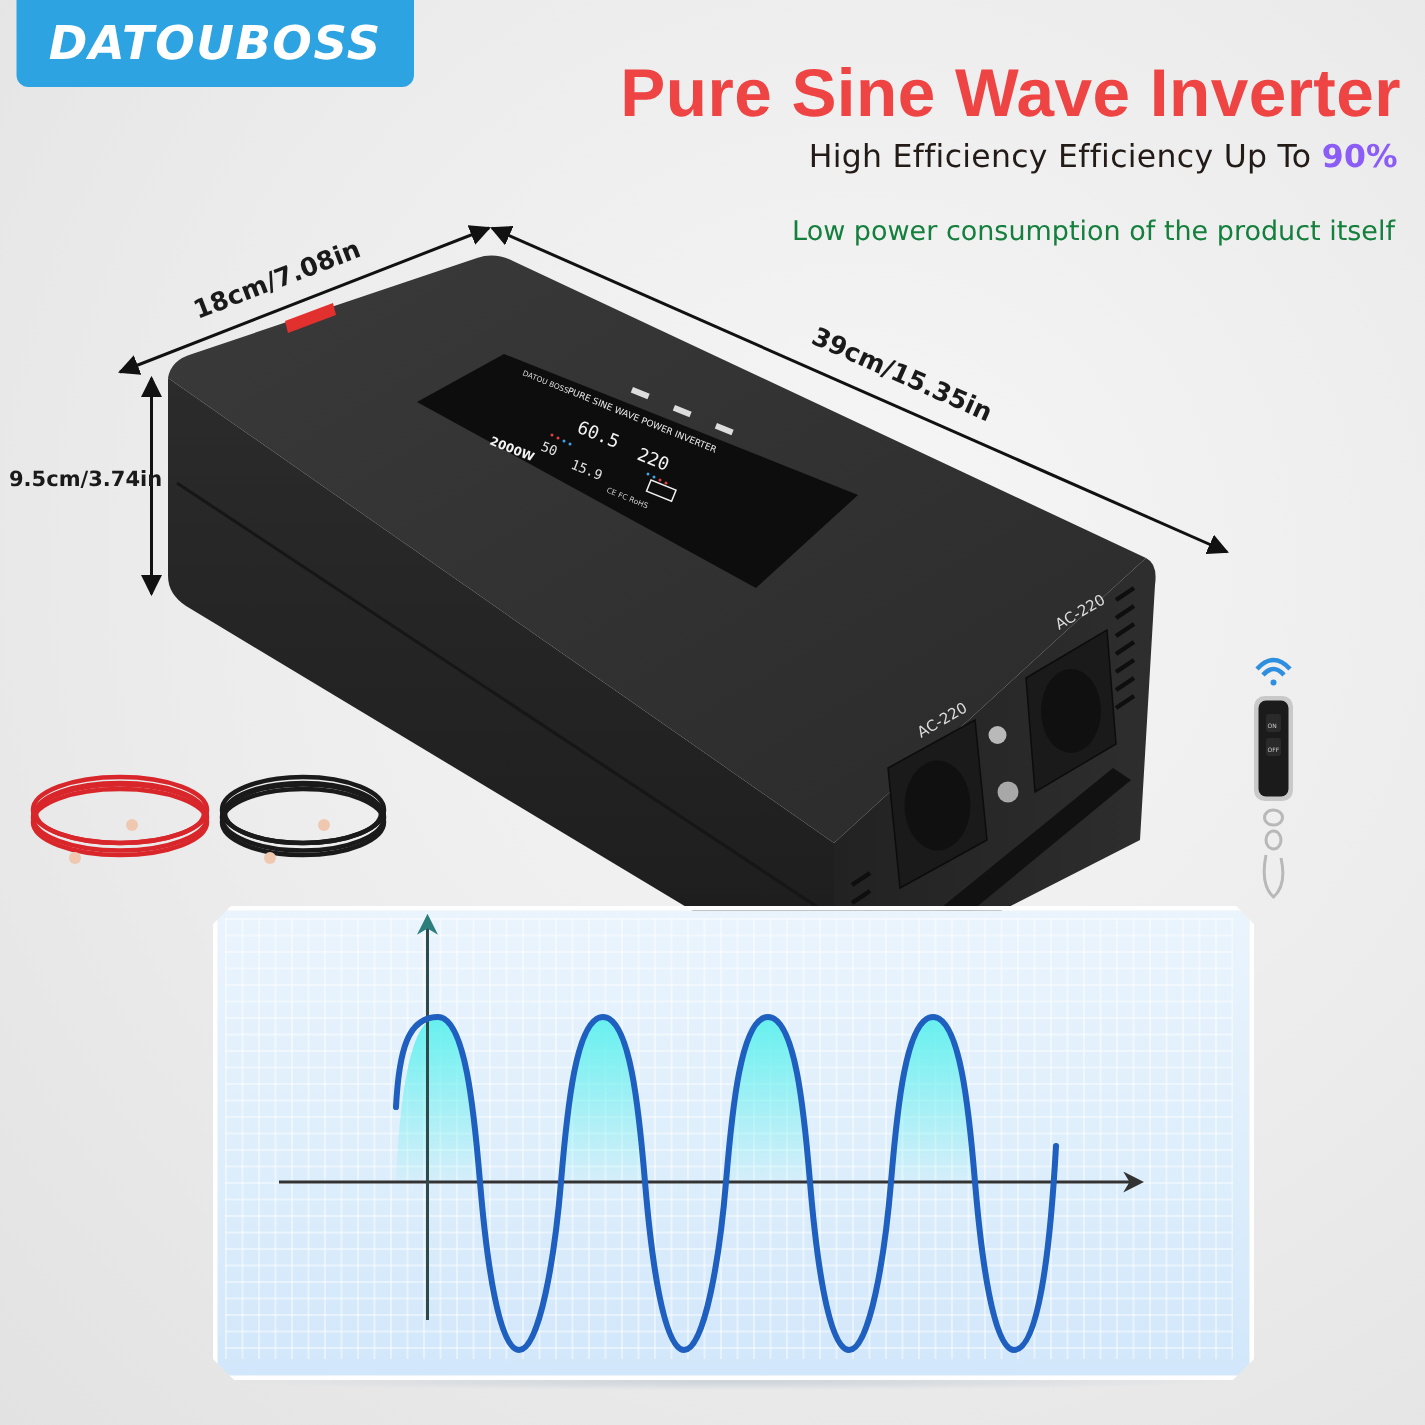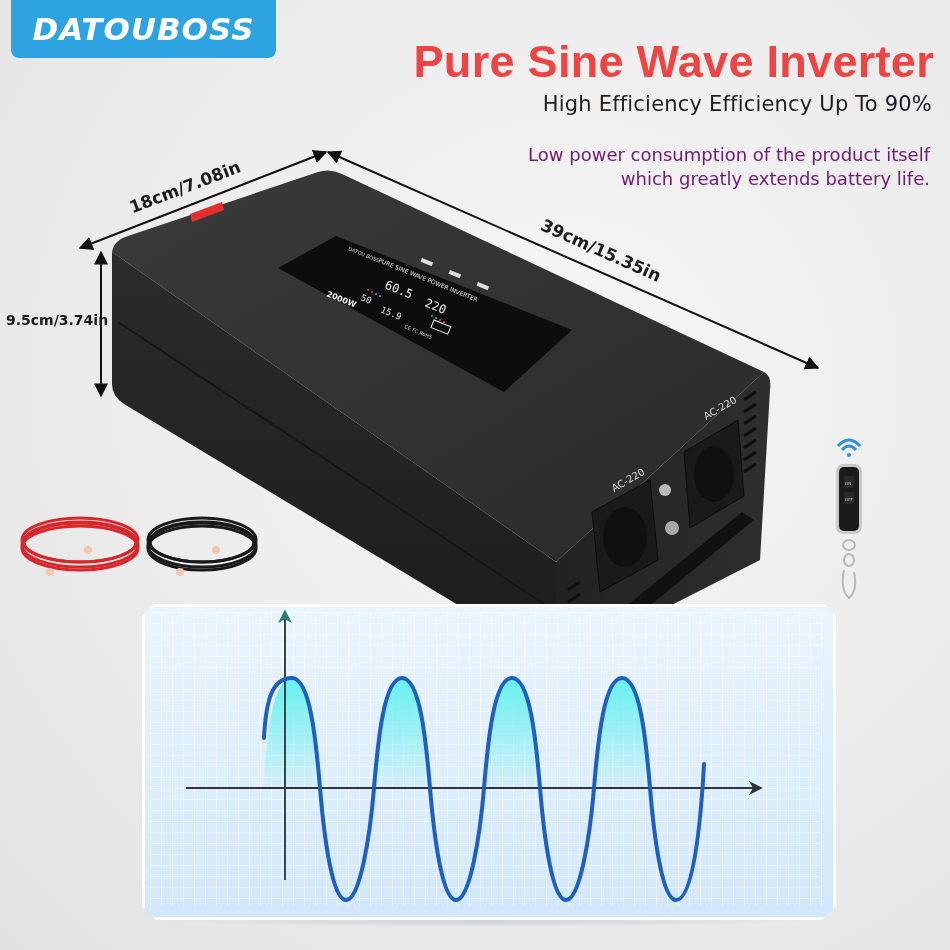--- a/index.html
+++ b/index.html
@@ -21,23 +21,23 @@
 
   
   .title {
     right: 16px; top: 36px; font-size: 45px; font-weight: bold; color: #ef4444;
     font-family: "Liberation Sans", sans-serif; letter-spacing: 0.3px; white-space: nowrap;
   }
   .subtitle {
     right: 18px; top: 92px; font-size: 21px; color: #231b18; white-space: nowrap;
     font-family: "DejaVu Sans", sans-serif; letter-spacing: 0.2px;
   }
-  .subtitle .hl { color: #0f172a; font-weight: normal; }
+  .subtitle .hl { color: #8b5cf6; font-weight: bold; }
   .desc {
-    right: 20px; top: 143px; font-size: 18px; line-height: 24px; color: #701a75;
+    right: 20px; top: 143px; font-size: 18px; line-height: 24px; color: #15803d;
     text-align: right; white-space: nowrap; font-family: "DejaVu Sans", sans-serif;
   }
 
   
   .dim {
     font-weight: bold; color: #1a1a1a; white-space: nowrap;
     font-family: "DejaVu Sans", sans-serif; transform-origin: left center;
   }
 
   
@@ -64,21 +64,20 @@
 <body>
 
 <div class="abs brand">DATOUBOSS</div>
 
 <div class="abs title">Pure Sine Wave Inverter</div>
 <div class="abs subtitle">
   <span>High Efficiency Efficiency Up To </span><span class="hl">90%</span>
 </div>
 <div class="abs desc">
   <div>Low power consumption of the product itself</div>
-  <div>which greatly extends battery life.</div>
 </div>
 
 <svg class="abs" style="left:0;top:0" width="950" height="950">
   <defs>
     <marker id="arr" viewBox="0 0 10 10" refX="9" refY="5" markerWidth="7" markerHeight="7" orient="auto-start-reverse">
       <path d="M0,0 L10,5 L0,10 z" fill="#111"></path>
     </marker>
     <linearGradient id="topG" x1="0" y1="0" x2="1" y2="1">
       <stop offset="0" stop-color="#3a3a3a"></stop>
       <stop offset="1" stop-color="#2a2a2a"></stop>

